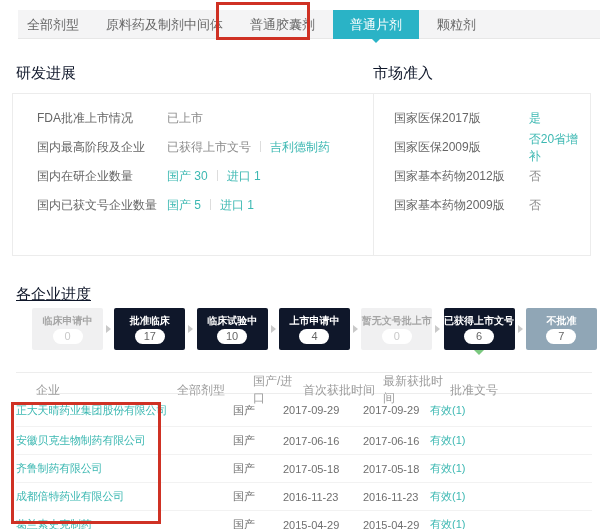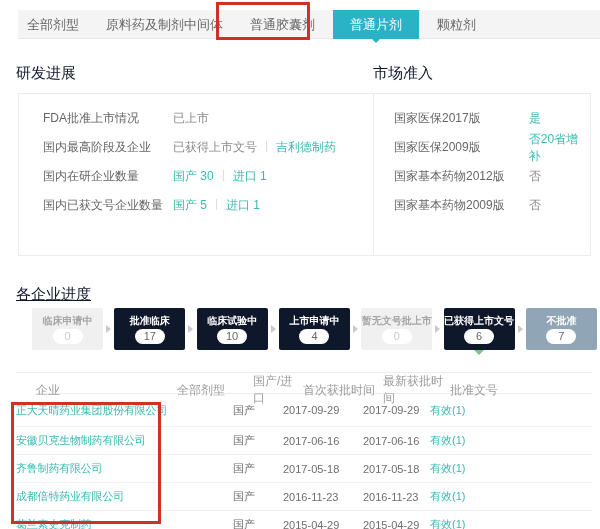--- a/index.html
+++ b/index.html
@@ -12,21 +12,21 @@
   .tabbar { position:absolute; top:10px; left:18px; right:0; height:29px;
     background:#f4f4f5; border-bottom:1px solid #e7e7e7; display:flex; align-items:center;gap:9px; }
   .tab { font-size:13px; color:#666; padding:0 9px; line-height:29px; white-space:nowrap; cursor:pointer; }
   .tab.active { background:#2ab3c6; color:#fff; padding:0 17px; position:relative; }
   .tab.active::after { content:""; position:absolute; left:50%; bottom:-4px; margin-left:-4px;
     border-left:4px solid transparent; border-right:4px solid transparent; border-top:4px solid #2ab3c6; }
   
   .section-title { position:absolute; font-size:15px; color:#0f172a; }
   
   .panel { position:absolute; top:93px; height:163px; border:1px solid #ececec; background:#fff; padding-top:10px; }
-  .panel-left  { left:18px;  width:368px; }
+  .panel-left  { left:12px;  width:368px; }
   .panel-right { left:373px; width:218px; }
   .info-row { display:flex; align-items:center; height:29px; font-size:12px; }
   .panel-left  .info-label { margin-left:24px; width:130px; color:#666; }
   .panel-right .info-label { margin-left:20px; width:135px; color:#666; }
   .val.plain { color:#8b8b8b; }
   .val.link  { color:#3cb8b2; cursor:pointer; }
   .sep { display:inline-block; width:1px; height:11px; background:#ddd; margin:0 9px; vertical-align:-1px; }
   
   .stages { position:absolute; left:18px; top:308px; width:579px; display:flex;
     justify-content:space-between; align-items:center;padding-left:14px; }

